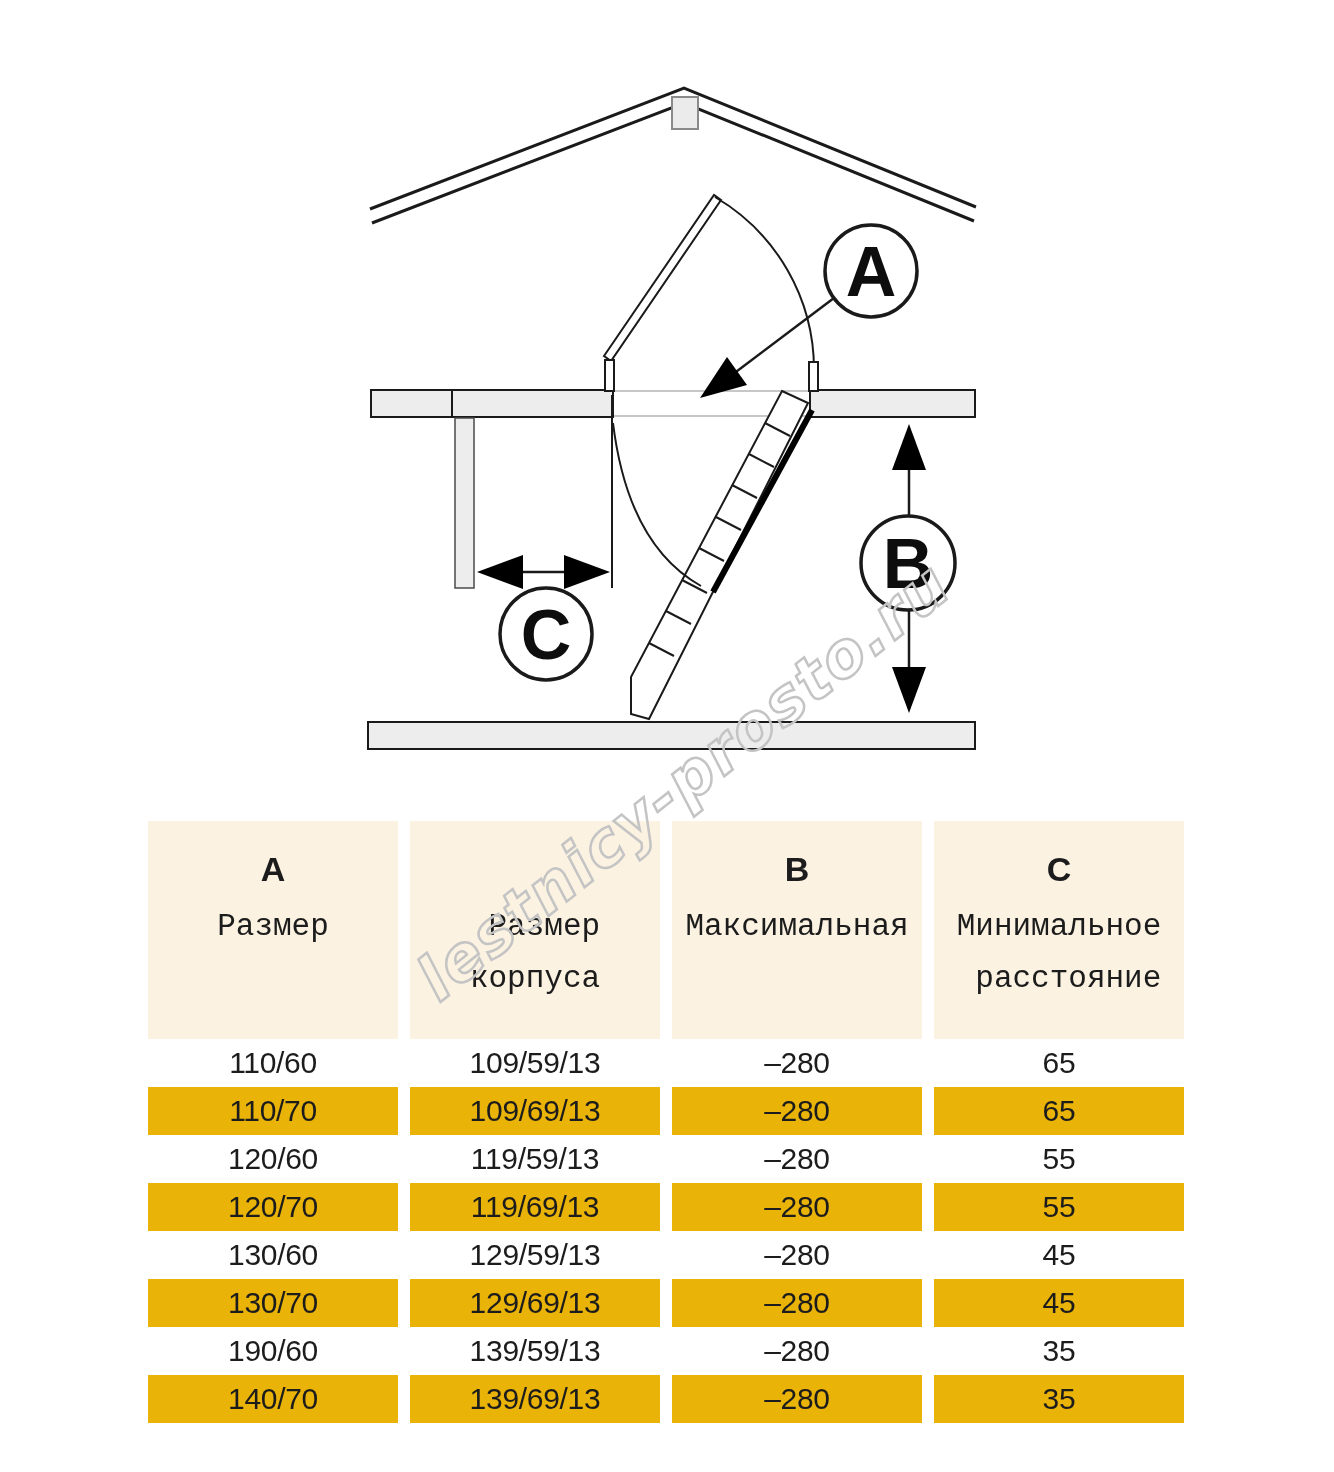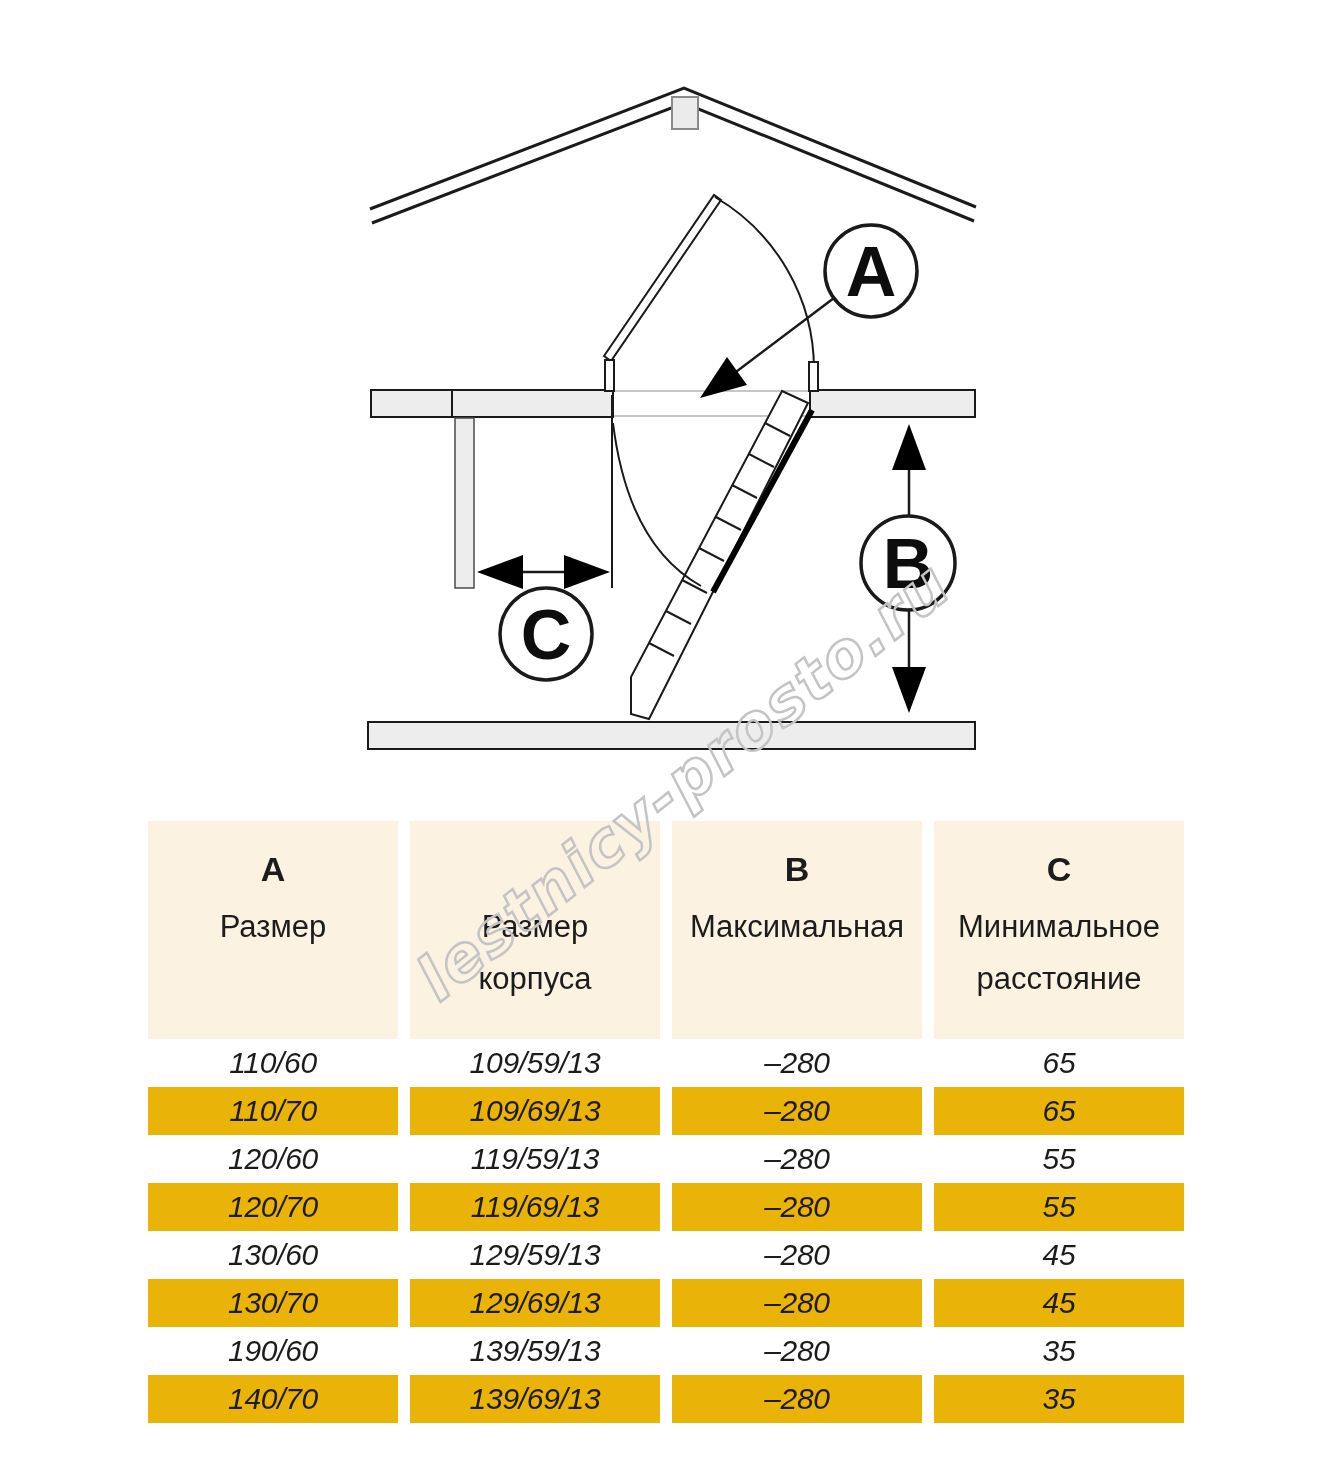--- a/index.html
+++ b/index.html
@@ -10,25 +10,25 @@
   #diagram-svg{position:absolute;left:0;top:0;}
   #watermark-svg{position:absolute;left:0;top:0;pointer-events:none;}
 
   .spec-table{position:absolute;left:148px;top:821px;width:1036px;}
   .t-grid{display:grid;grid-template-columns:250px 250px 250px 250px;column-gap:12px;}
   .header-cell{
     height:218px;box-sizing:border-box;background:#fbf2e2;
     padding-top:26px;text-align:center;
   }
   .h-letter{font-size:34px;font-weight:bold;height:44px;line-height:44px;}
-  .h-text{display:inline-block;text-align:center;font-size:31px;line-height:52px;margin-top:10px;}
+  .h-text{display:inline-block;text-align:right;font-size:31px;line-height:52px;margin-top:10px;font-family:Liberation Mono, monospace;}
   .data-row{height:48px;}
   .data-cell{
     box-sizing:border-box;height:48px;line-height:48px;text-align:center;
-    font-size:30px;letter-spacing:-0.3px;background:#ffffff;font-style:italic;
+    font-size:30px;letter-spacing:-0.3px;background:#ffffff;
   }
   .row-alt .data-cell{background:#eab308;}
 </style>
 </head>
 <body>
 
 <svg id="diagram-svg" width="1334" height="815" viewBox="0 0 1334 815">
 
   <g>
     <polyline points="370,209 684,88 976,207" fill="none" stroke="#1a1a1a" stroke-width="3"></polyline>

